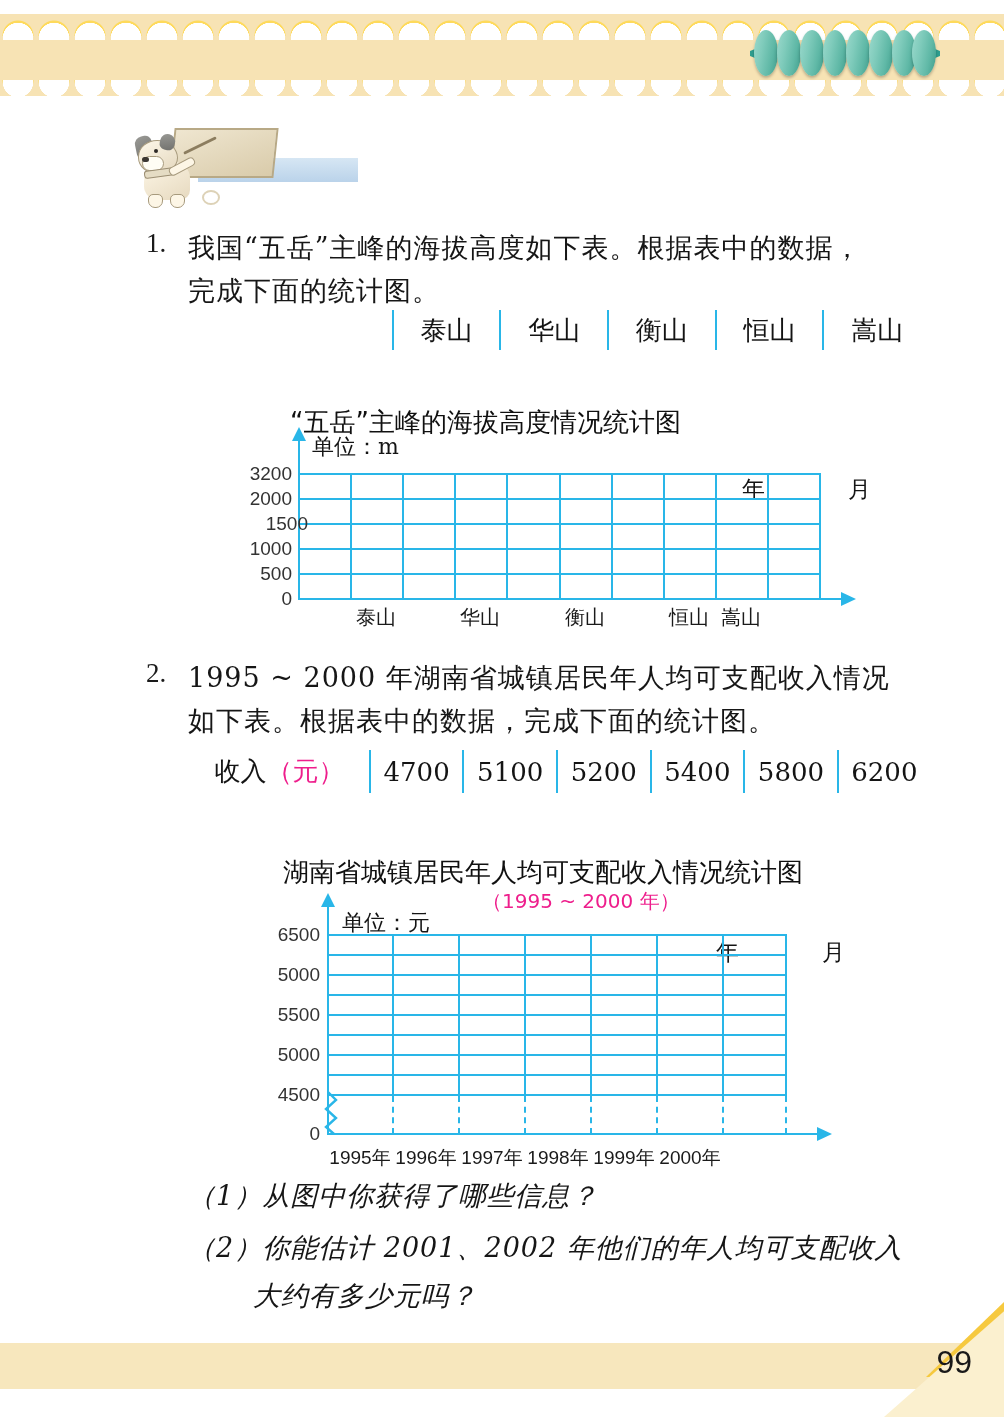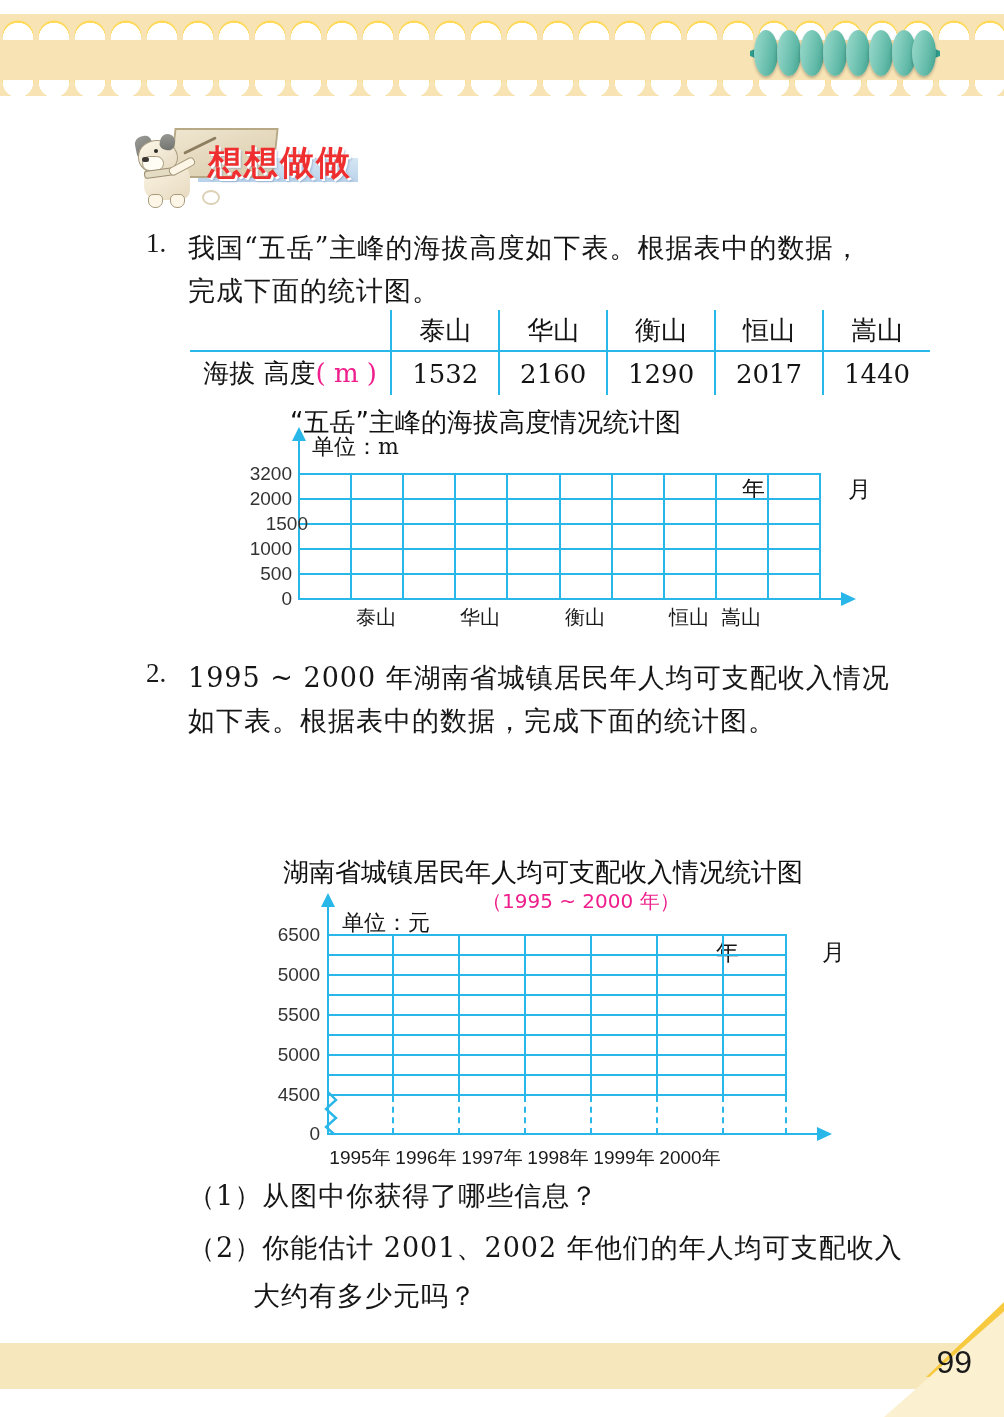--- a/index.html
+++ b/index.html
@@ -129,20 +129,21 @@
     font-family:"Liberation Serif",serif;
   }
   .qtext{
     position:absolute;font-size:27px;color:#161616;letter-spacing:1px;
     line-height:46px;white-space:nowrap;
     font-family:"DejaVu Serif","Liberation Serif",serif;
   }
   .subq{
     position:absolute;font-size:27px;color:#161616;letter-spacing:1px;white-space:nowrap;
     font-family:"DejaVu Serif","Liberation Serif",serif;
+    font-style:italic;
   }
 
   
   .dtable{position:absolute;border-collapse:collapse;}
   .dtable td{
     border:2px solid #29b6e8;
     text-align:center;vertical-align:middle;
     font-size:26px;color:#141414;
     font-family:"DejaVu Serif","Liberation Serif",serif;
     padding:0;
@@ -253,46 +254,35 @@
     <div class="head"></div>
     <div class="ear2"></div>
     <div class="snout"></div>
     <div class="nose"></div>
     <div class="eye"></div>
     <div class="collar"></div>
     <div class="arm"></div>
     <div class="stick"></div>
     <div class="ring"></div>
   </div>
-  <div class="ttd-label">想想做做</div>
 </div>
 
 <div class="qnum" style="left:146px;top:228px">1.</div>
 <div class="qtext" style="left:188px;top:225px">我国“五岳”主峰的海拔高度如下表。根据表中的数据，</div>
 <div class="qtext" style="left:188px;top:268px">完成下面的统计图。</div>
 
 <table class="dtable" style="left:190px;top:310px;width:740px;">
   <tbody>
       <tr>
     <td style="width:205px;height:40px"></td>
     <td style="width:107px">泰山</td>
     <td style="width:107px">华山</td>
     <td style="width:107px">衡山</td>
     <td style="width:107px">恒山</td>
     <td style="width:107px">嵩山</td>
-  </tr>
-  <tr>
-    <td style="height:43px">
-      <span>海拔 高度</span><span class="unit-pink">( m )</span>
-    </td>
-    <td>1532</td>
-    <td>2160</td>
-    <td>1290</td>
-    <td>2017</td>
-    <td>1440</td>
   </tr>
 </tbody>
   </table>
 
 <div class="chart-title" style="left:290px;top:405px">“五岳”主峰的海拔高度情况统计图</div>
 <div class="axis-unit" style="left:312px;top:432px">单位：m</div>
 <div class="ym" style="left:742px;top:443px">年　月</div>
 
 <div class="gridbox" style="left:0;top:0">
 
@@ -333,20 +323,31 @@
 <div class="xlab" style="left:533px;top:604px;width:104px">衡山</div>
 <div class="xlab" style="left:637px;top:604px;width:104px">恒山</div>
 <div class="xlab" style="left:689px;top:604px;width:104px">嵩山</div>
 
 <div class="qnum" style="left:146px;top:658px">2.</div>
 <div class="qtext" style="left:188px;top:655px">1995 ~ 2000 年湖南省城镇居民年人均可支配收入情况</div>
 <div class="qtext" style="left:188px;top:698px">如下表。根据表中的数据，完成下面的统计图。</div>
 
 <table class="dtable" style="left:190px;top:750px;width:740px;">
   <tbody>
+  <tr>
+    <td style="height:43px">
+      <span>收入</span><span class="unit-pink">（元）</span>
+    </td>
+    <td>4700</td>
+    <td>5100</td>
+    <td>5200</td>
+    <td>5400</td>
+    <td>5800</td>
+    <td>6200</td>
+  </tr>
 </tbody>
   </table>
 
 <div class="chart-title" style="left:283px;top:855px">湖南省城镇居民年人均可支配收入情况统计图</div>
 <div class="chart-sub" style="left:482px;top:888px">（1995 ~ 2000 年）</div>
 <div class="axis-unit" style="left:342px;top:908px">单位：元</div>
 <div class="ym" style="left:716px;top:906px">年　月</div>
 
 <div class="gridbox">
 

